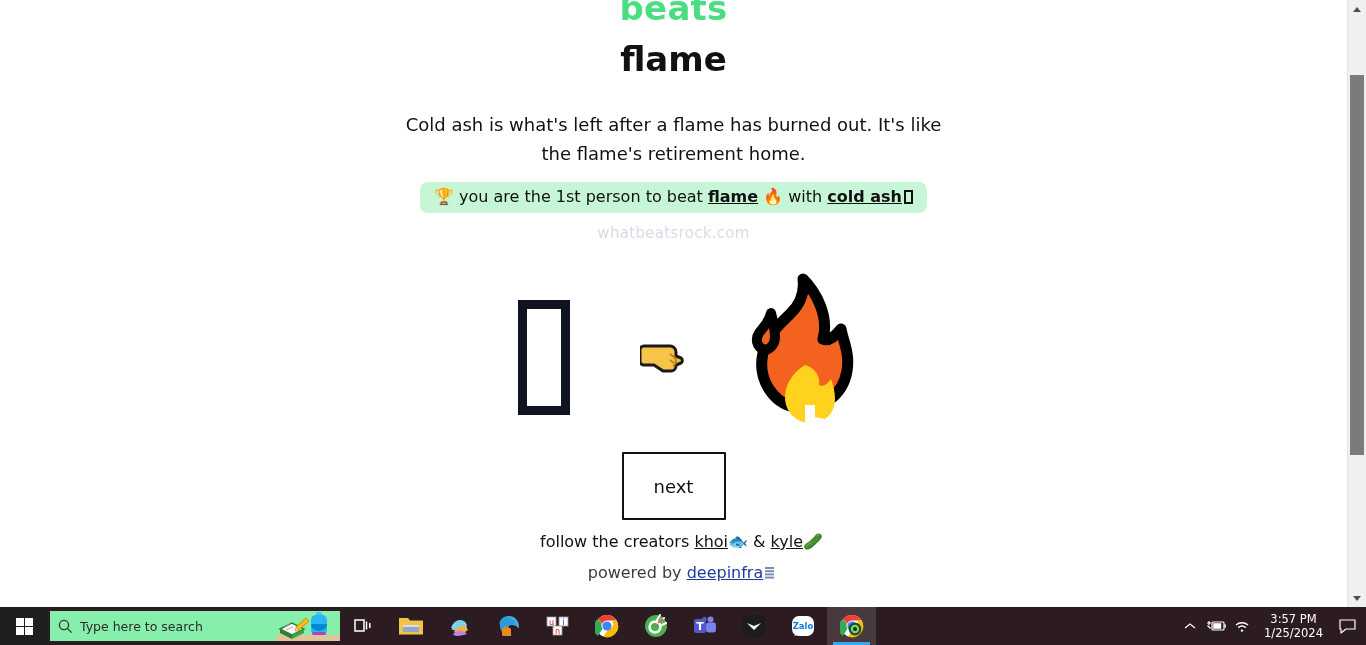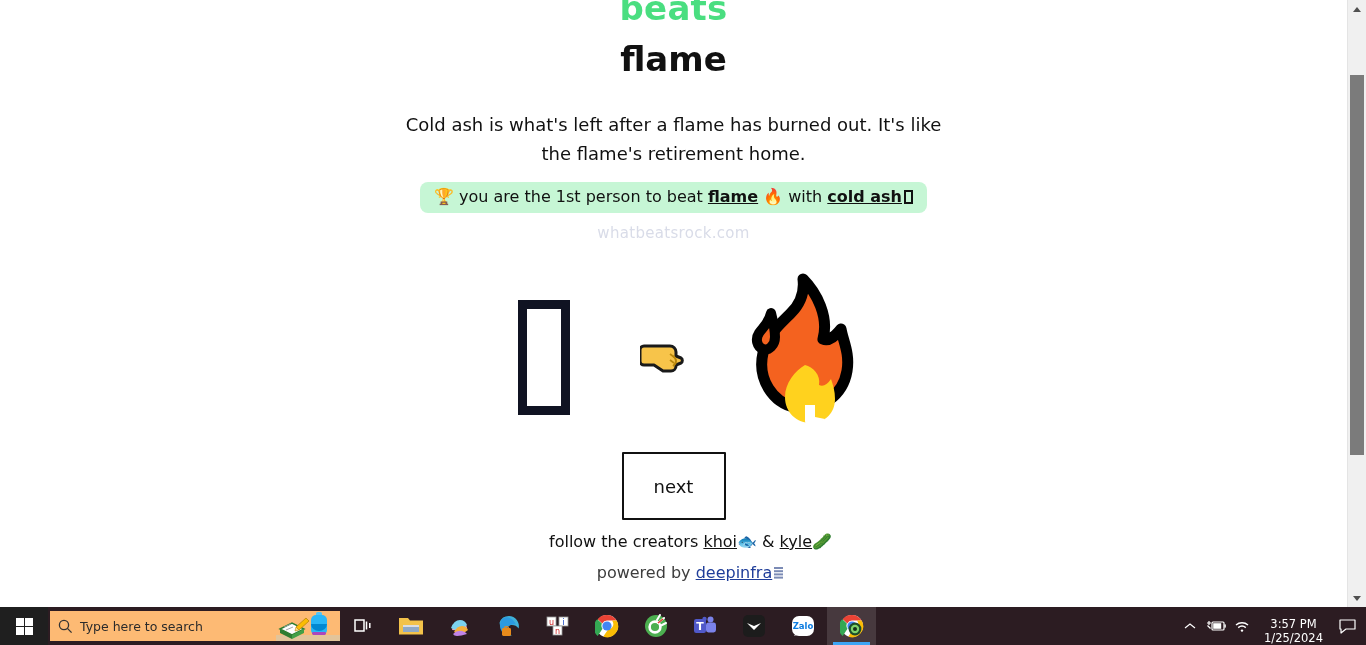--- a/index.html
+++ b/index.html
@@ -183,21 +183,21 @@
     font-family: "DejaVu Sans", sans-serif;
     font-size: 18px;
     color: #111111;
     cursor: pointer;
     padding: 0;
   }
 
   
   .footer {
     position: absolute;
-    left: 17px;
+    left: 8px;
     top: 530px;
     width: 1347px;
     font-size: 16px;
     line-height: 24px;
     color: #111111;
   }
   .footer a, .footer .flink {
     color: #111111;
     text-decoration: underline;
     font-weight: 400;
@@ -281,21 +281,21 @@
     grid-template-columns: 8px 8px;
     grid-template-rows: 8px 8px;
     gap: 1px;
   }
   .win-logo i { background: #ffffff; display: block; }
 
   #search-box {
     width: 290px;
     height: 30px;
     margin-left: 2px;
-    background: #fdba74;
+    background: #86efac;
     display: flex;
     align-items: center;
     position: relative;
     overflow: hidden;
   }
   #search-box .mag {
     width: 30px;
     display: flex;
     align-items: center;
     justify-content: center;
@@ -342,21 +342,21 @@
     height: 38px;
     padding-right: 4px;
   }
   .tray-btn {
     width: 26px; height: 38px;
     display: flex; align-items: center; justify-content: center;
   }
   #clock {
     height: 38px;
     display: flex; flex-direction: column;
-    align-items: center; justify-content: flex-end;
+    align-items: center; justify-content: center;
     padding: 0 9px;
     font-family: "DejaVu Sans", sans-serif;
     font-size: 11.5px;
     color: #ffffff;
     line-height: 14px;
   }
   #notif { width: 30px; height: 38px; display:flex; align-items:center; justify-content:center; }
 </style>
 </head>
 <body>

